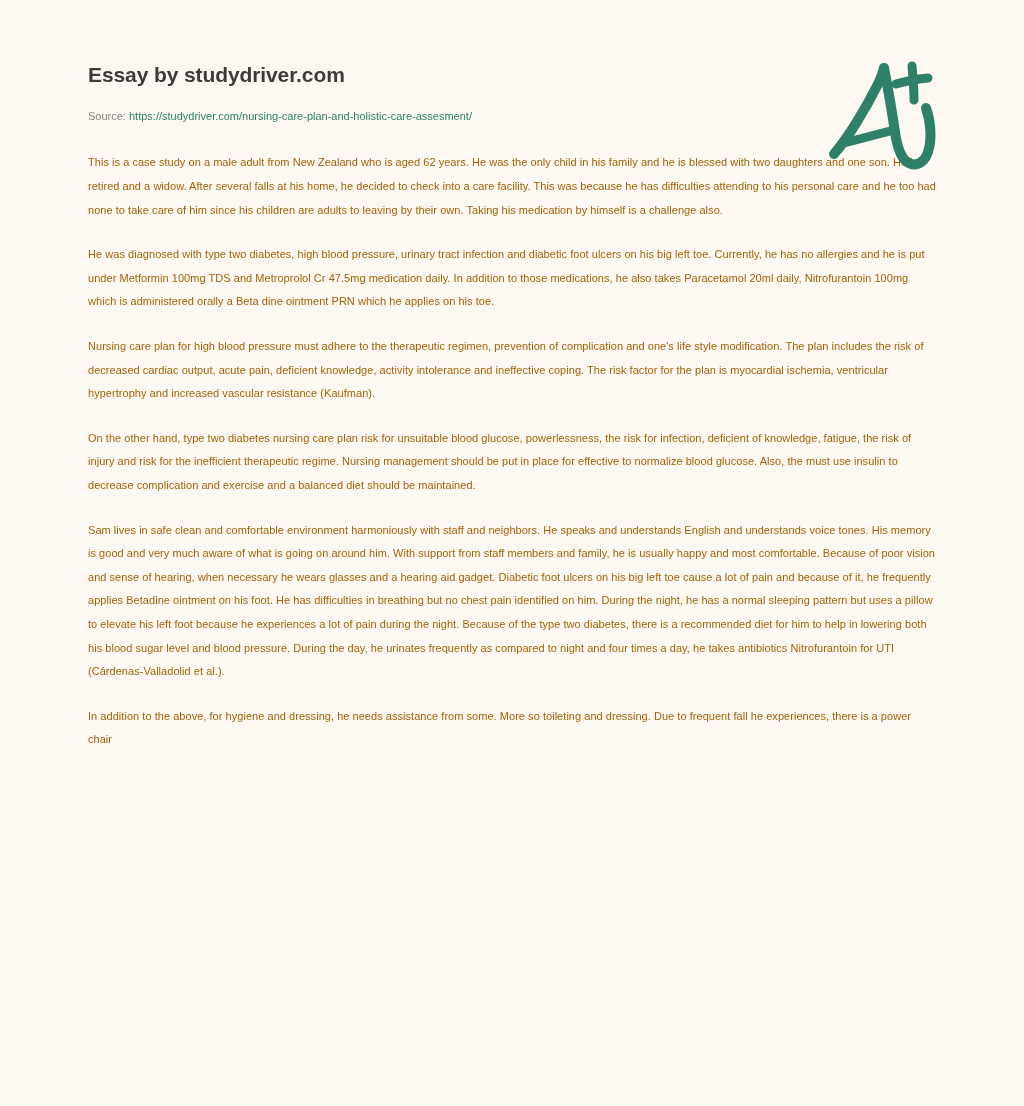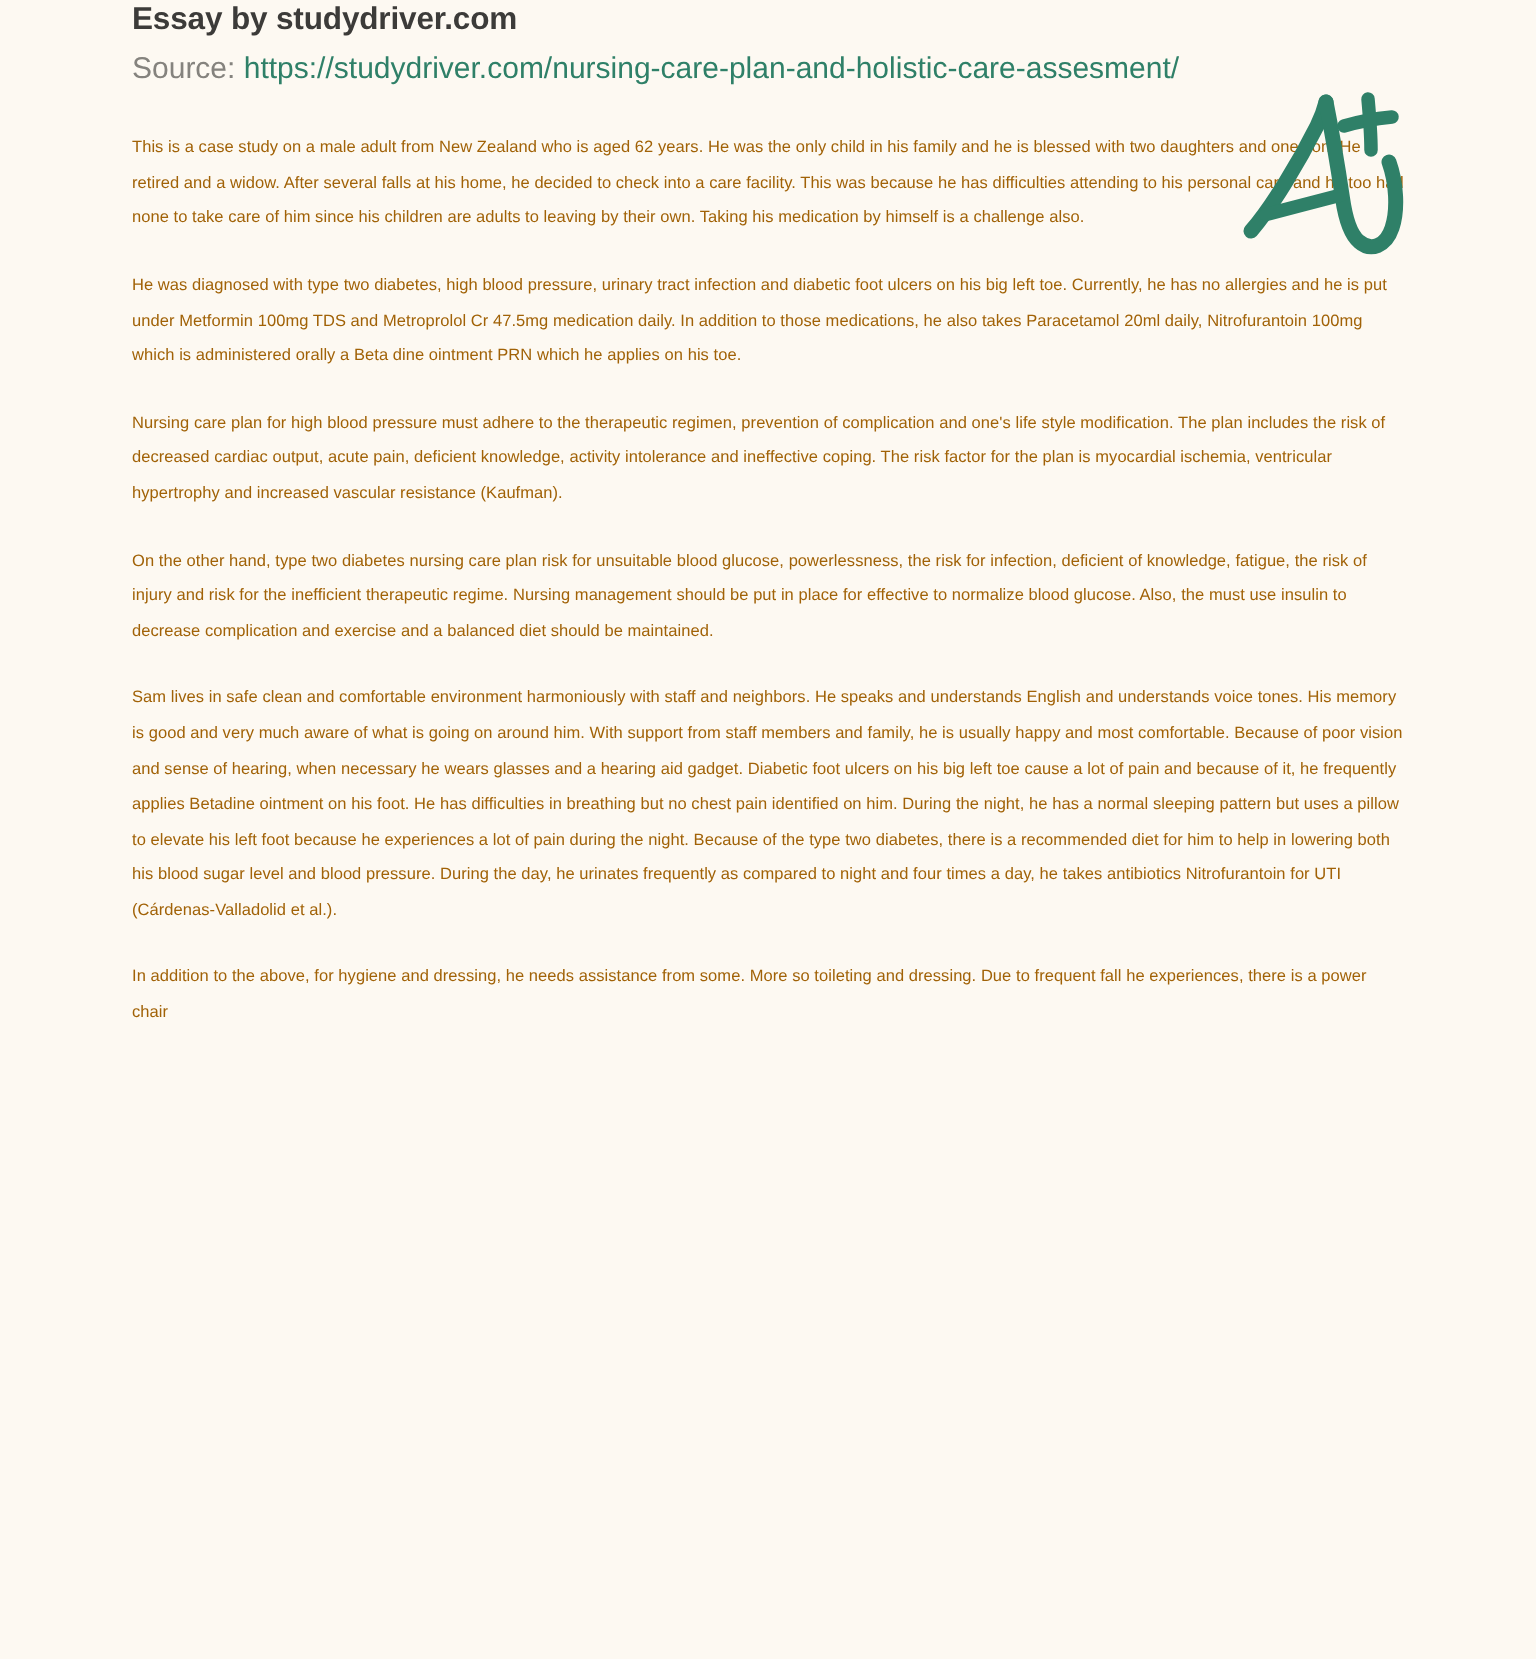--- a/index.html
+++ b/index.html
@@ -21,33 +21,34 @@
     width: 1024px;
     height: 1106px;
     box-sizing: border-box;
     padding: 0 88px;
     position: relative;
   }
 
   
   .doc-header {
     position: relative;
+    padding-top: 62px;
   }
 
   .brand-line {
     font-size: 21px;
     font-weight: bold;
     letter-spacing: -0.1px;
     color: #3c3b39;
     line-height: 1.2;
   }
 
   .source-line {
-    margin-top: 8px;
-    font-size: 20px;
+    margin-top: 22px;
+    font-size: 11px;
     line-height: 1.3;
     color: #7b7a76;
     white-space: nowrap;
   }
 
   .source-label {
     color: #85837e;
   }
 
   .source-url {

